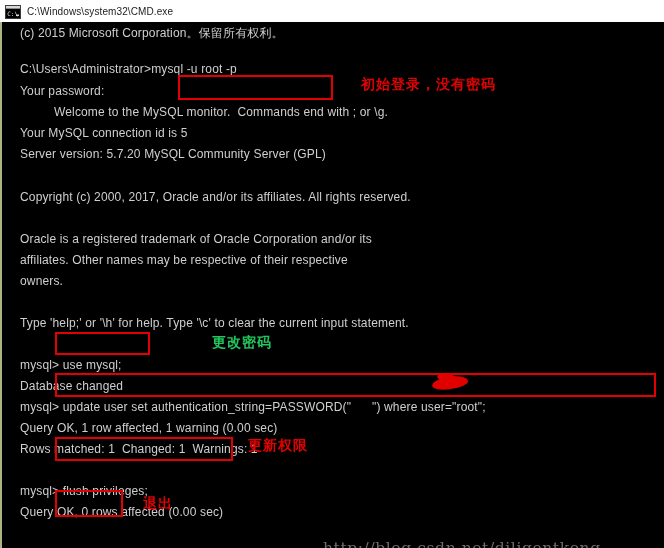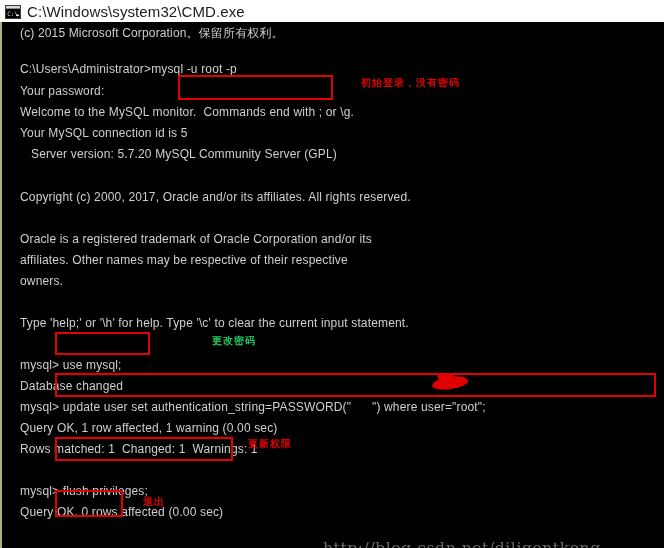--- a/index.html
+++ b/index.html
@@ -37,21 +37,21 @@
   }
   #title-icon {
     width: 16px;
     height: 14px;
     flex: 0 0 auto;
     margin-right: 6px;
     position: relative;
   }
   #title-text {
     font-family: "Liberation Sans", sans-serif;
-    font-size: 15px;
+    font-size: 10px;
     color: #1b1b1b;
     white-space: nowrap;
     letter-spacing: 0.1px;
   }
 
   
   #console {
     position: absolute;
     left: 0;
     top: 22px;
@@ -79,21 +79,21 @@
     font-size: 12px;
     line-height: 15px;
     color: #cfcfcf;
     letter-spacing: 0.15px;
   }
 
   .cn {
     position: absolute;
     white-space: pre;
     font-family: "DejaVu Sans", sans-serif;
-    font-size: 10px;
+    font-size: 14px;
     color: #e00000;
     font-weight: 700;
     letter-spacing: 1px;
   }
 
   .redbox {
     position: absolute;
     border: 2px solid #e40000;
     box-sizing: border-box;
     pointer-events: none;
@@ -139,23 +139,23 @@
     <span id="title-text">C:\Windows\system32\CMD.exe</span>
   </div>
 
   <div id="console">
     <div id="left-edge"></div>
 
     <div id="lines-host">
         <div class="line" style="top: 4px;">(c) 2015 Microsoft Corporation。保留所有权利。</div>
         <div class="line" style="top: 40px;">C:\Users\Administrator&gt;mysql -u root -p</div>
         <div class="line" style="top: 62px;">Your password:</div>
-        <div class="line" style="top: 83px;">Welcome to the MySQL monitor.  Commands end with ; or \g.</div>
+        <div class="line" style="top: 83px; margin-left: 34px;">Welcome to the MySQL monitor.  Commands end with ; or \g.</div>
         <div class="line" style="top: 104px;">Your MySQL connection id is 5</div>
-        <div class="line" style="top: 125px; margin-left: 11px;">Server version: 5.7.20 MySQL Community Server (GPL)</div>
+        <div class="line" style="top: 125px;">Server version: 5.7.20 MySQL Community Server (GPL)</div>
         <div class="line" style="top: 168px;">Copyright (c) 2000, 2017, Oracle and/or its affiliates. All rights reserved.</div>
         <div class="line" style="top: 210px;">Oracle is a registered trademark of Oracle Corporation and/or its</div>
         <div class="line" style="top: 231px;">affiliates. Other names may be respective of their respective</div>
         <div class="line" style="top: 252px;">owners.</div>
         <div class="line" style="top: 294px;">Type 'help;' or '\h' for help. Type '\c' to clear the current input statement.</div>
         <div class="line" style="top: 336px;">mysql&gt; use mysql;</div>
         <div class="line" style="top: 357px;">Database changed</div>
         <div class="line" style="top: 378px;">mysql&gt; update user set authentication_string=PASSWORD("      ") where user="root";</div>
         <div class="line" style="top: 399px;">Query OK, 1 row affected, 1 warning (0.00 sec)</div>
         <div class="line" style="top: 420px;">Rows matched: 1  Changed: 1  Warnings: 1</div>

